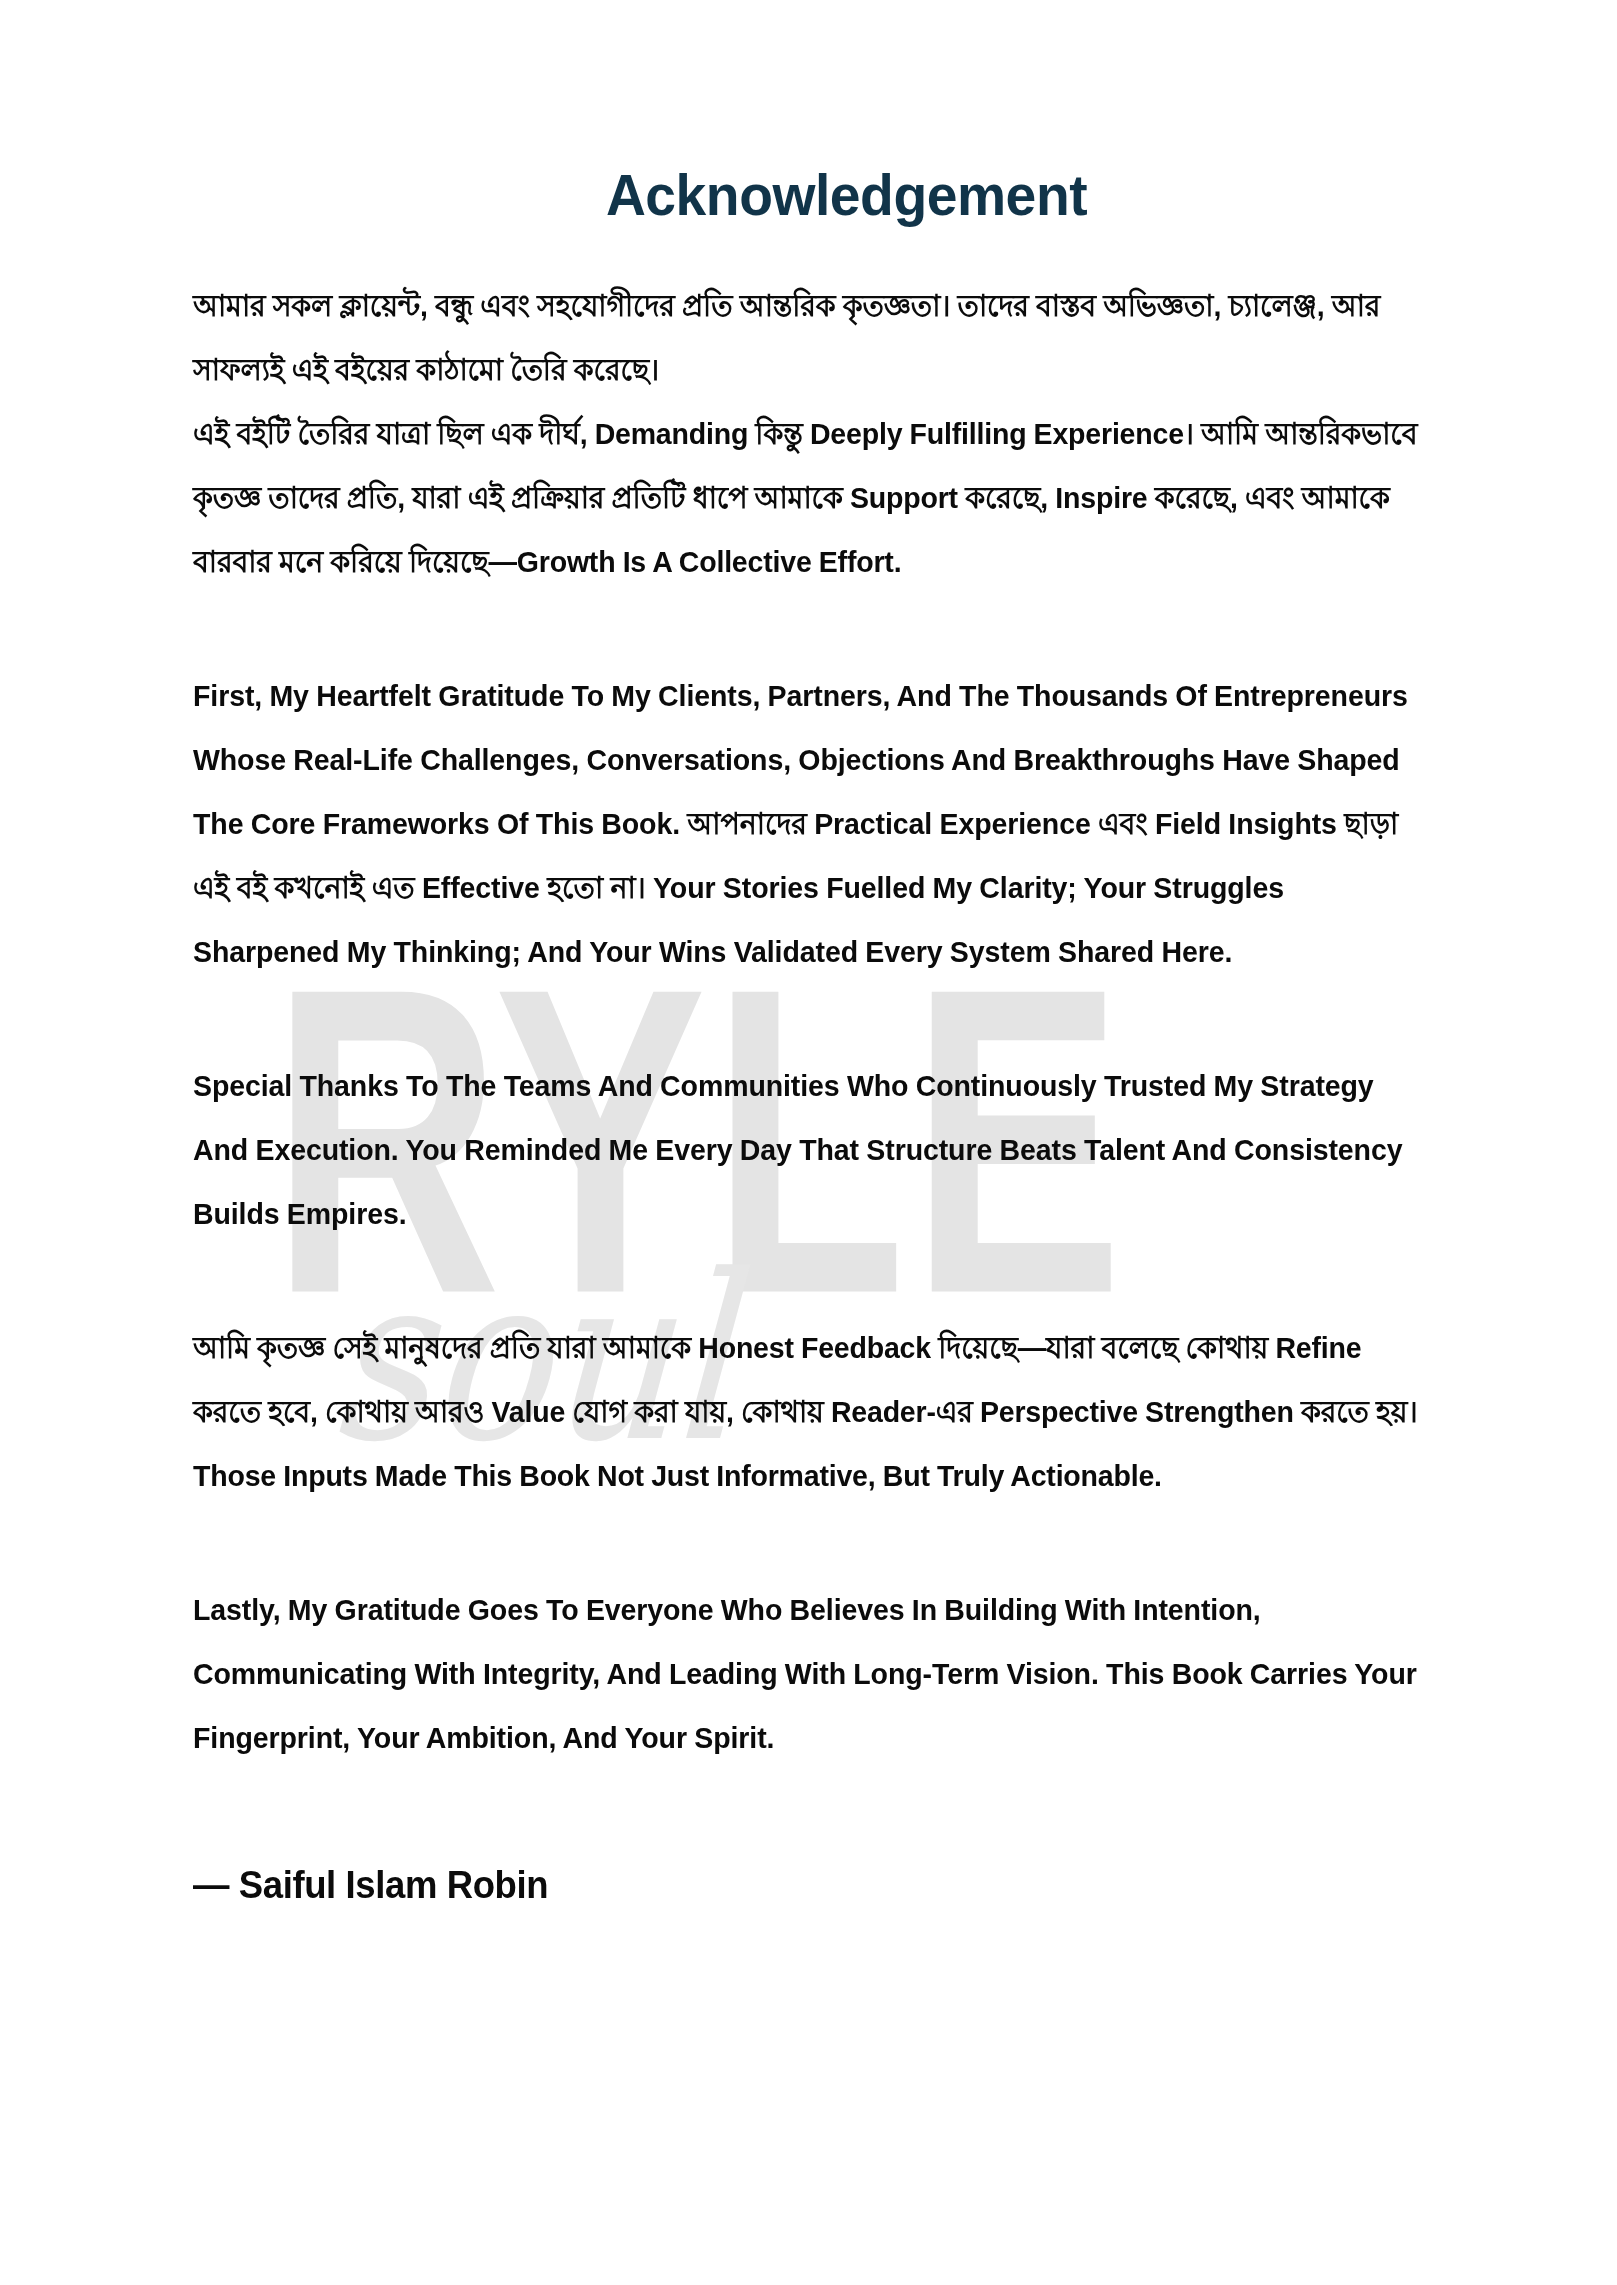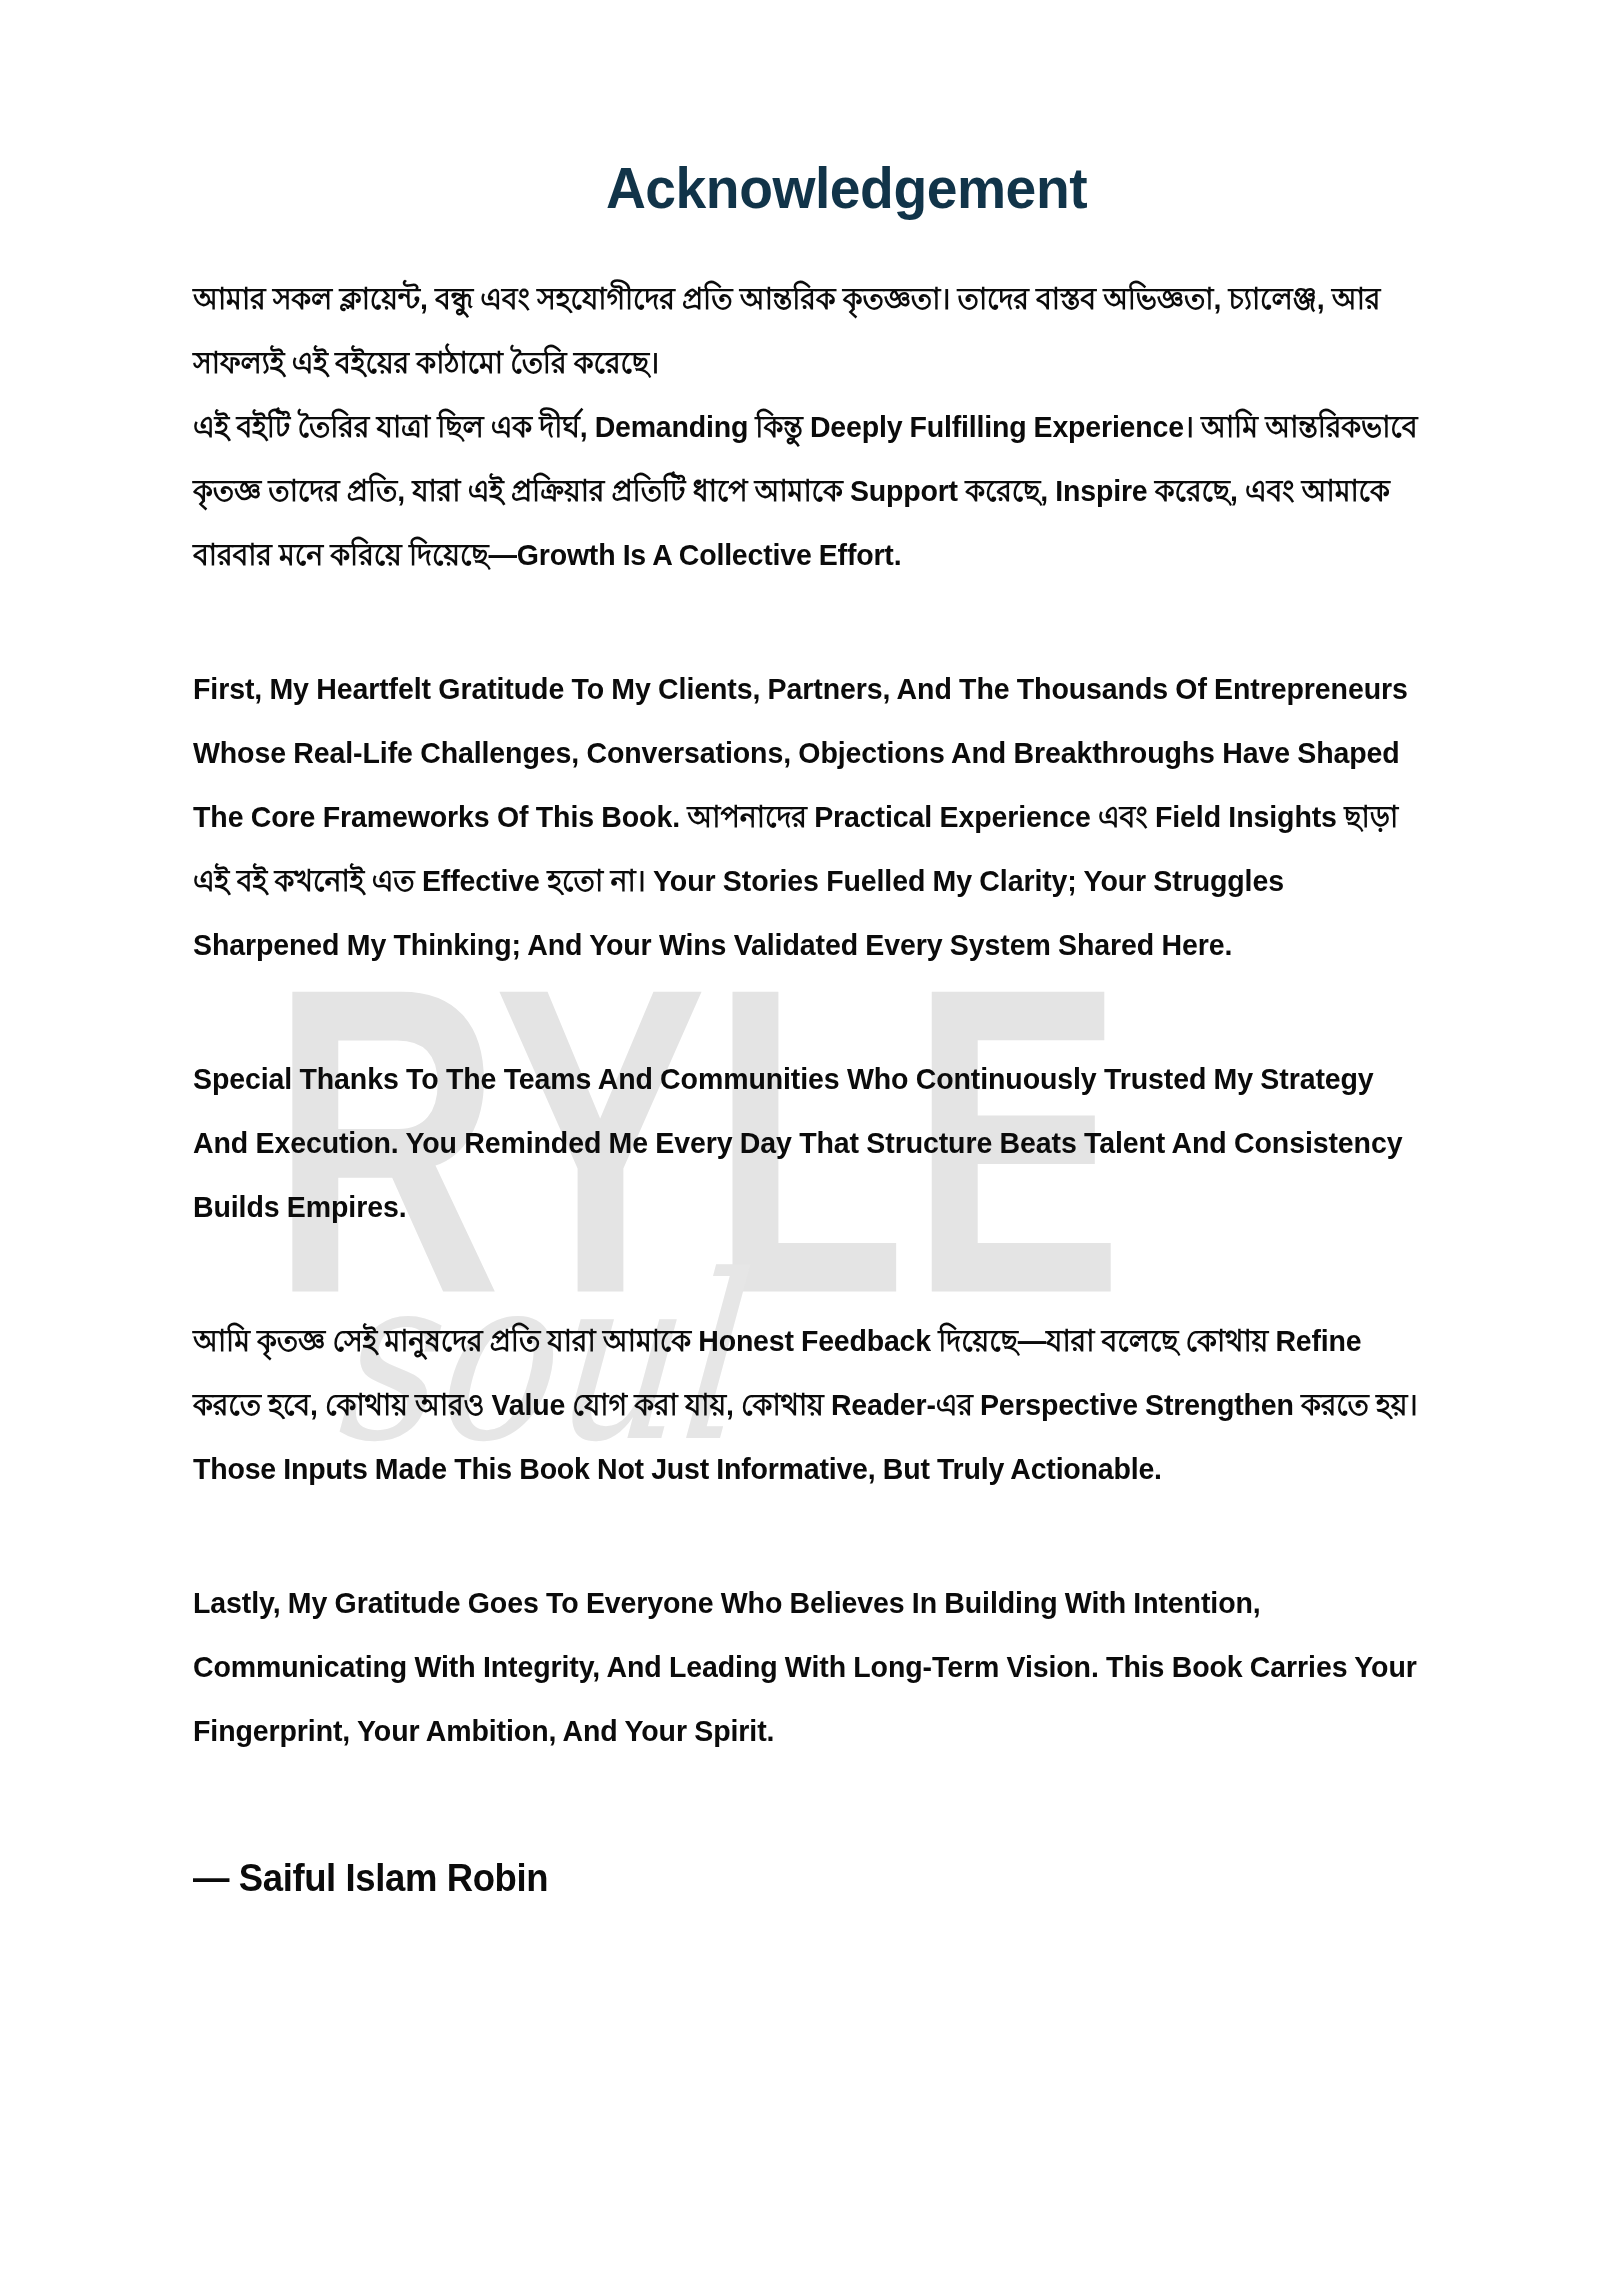--- a/index.html
+++ b/index.html
@@ -56,21 +56,21 @@
     transform: skewX(-6deg) scaleY(1.18);
     transform-origin: left top;
     white-space: nowrap;
     user-select: none;
   }
 
   
   #content {
     position: absolute;
     left: 193px;
-    top: 5px;
+    top: 12px;
     width: 1307px;
     z-index: 2;
   }
 
   #doc-title {
     margin: 0;
     padding-top: 152px;
     text-align: center;
     color: #113449;
     font-family: "Liberation Sans", sans-serif;

